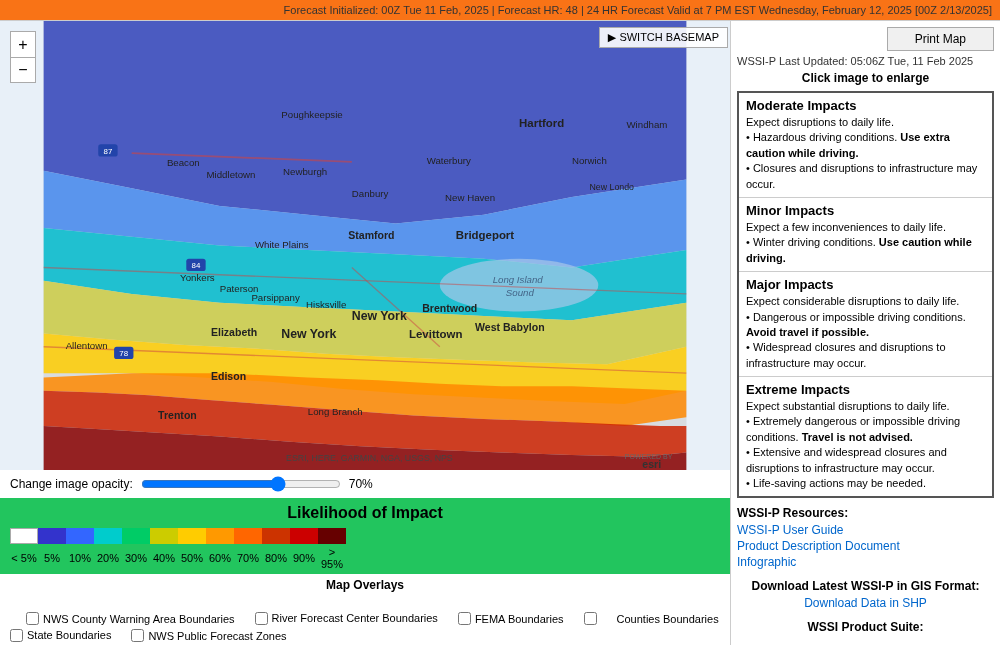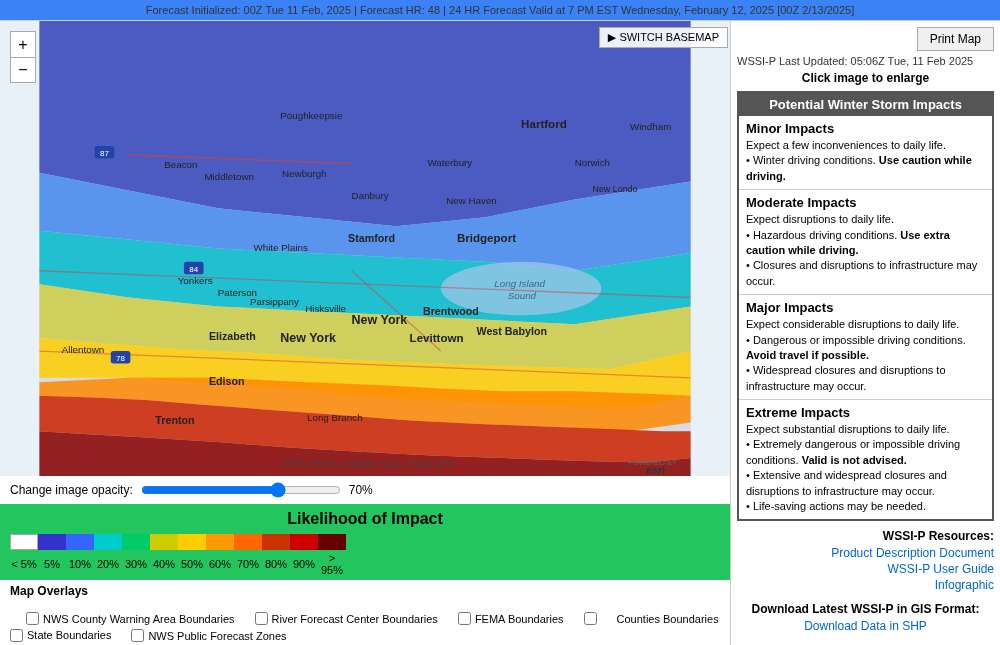--- a/index.html
+++ b/index.html
@@ -1,25 +1,25 @@
 <!DOCTYPE html>
 <html><head>
   <meta charset="utf-8">
   <style>
     * { box-sizing: border-box; margin: 0; padding: 0; }
     body { font-family: Arial, sans-serif; font-size: 12px; background: #fff; width: 1000px; height: 645px; overflow: hidden; }
 
     #top-bar {
       width: 100%;
-      background: #3b82f6;
+      background: #f97316;
       padding: 4px 8px;
       font-size: 11px;
       color: #333;
       border-bottom: 1px solid #ccc;
-      text-align: center;
+      text-align: right;
     }
 
     #main-container {
       display: flex;
       width: 100%;
       height: calc(645px - 20px);
     }
 
     #left-panel {
       flex: 1;
@@ -158,21 +158,21 @@
       background: #fff;
       border-left: 1px solid #ccc;
       display: flex;
       flex-direction: column;
       padding: 6px;
       overflow-y: auto;
     }
 
     #print-map-btn {
       align-self: flex-end;
-      padding: 4px 12px;
+      padding: 4px 27px;
       background: #f0f0f0;
       border: 1px solid #aaa;
       cursor: pointer;
       font-size: 12px;
       margin-bottom: 4px;
     }
 
     #wssi-updated {
       font-size: 11px;
       color: #333;
@@ -215,21 +215,21 @@
     }
 
     .impact-body {
       font-size: 11px;
       line-height: 1.4;
     }
 
     .impact-body b { font-weight: bold; }
 
     #resources-section {
-      text-align: right;
+      text-align: left;
       margin-bottom: 8px;
     }
 
     #resources-title {
       font-weight: bold;
       font-size: 12px;
       margin-bottom: 3px;
     }
 
     .resource-link {
@@ -392,29 +392,29 @@
           <div class="legend-label">50%</div>
           <div class="legend-label">60%</div>
           <div class="legend-label">70%</div>
           <div class="legend-label">80%</div>
           <div class="legend-label">90%</div>
           <div class="legend-label">&gt; 95%</div>
         </div>
     </div>
 
     <div id="map-overlays-bottom">
-      <div style="width:100%;font-weight:bold;font-size:12px;margin-bottom:10px;">Map Overlays</div>
+      <div style="width:100%;font-weight:bold;font-size:12px;text-align:center;margin-bottom:16px;">Map Overlays</div>
     <div class="overlay-item">
           <label style="display: flex; align-items: center; gap: 4px; cursor: pointer; padding-left: 16px;">
             <input type="checkbox" class="overlay-checkbox" style="">
             <span>NWS County Warning Area Boundaries</span>
           </label>
         </div>
         <div class="overlay-item">
-          <label style="display: flex; align-items: center; gap: 4px; cursor: pointer;">
+          <label style="display: flex; gap: 4px; cursor: pointer;">
             <input type="checkbox" class="overlay-checkbox" style="">
             <span>River Forecast Center Boundaries</span>
           </label>
         </div>
         <div class="overlay-item">
           <label style="display: flex; align-items: center; gap: 4px; cursor: pointer;">
             <input type="checkbox" class="overlay-checkbox" style="">
             <span>FEMA Boundaries</span>
           </label>
         </div>
@@ -442,46 +442,45 @@
 
   <div id="right-panel">
 
     <button id="print-map-btn">Print Map</button>
 
     <div id="wssi-updated">WSSI-P Last Updated: 05:06Z Tue, 11 Feb 2025</div>
 
     <div id="click-enlarge">Click image to enlarge</div>
 
     <div id="impacts-box">
-      <div id="impacts-title">Potential Winter Storm Impacts</div>
       <div id="impacts-sections-container">
+          <div class="impact-section">
+            <div class="impact-heading">Moderate Impacts</div>
+            <div class="impact-body">Expect disruptions to daily life.<br>• Hazardous driving conditions. <b>Use extra caution while driving.</b><br>• Closures and disruptions to infrastructure may occur.<br></div>
+          </div>
           <div class="impact-section">
             <div class="impact-heading">Minor Impacts</div>
             <div class="impact-body">Expect a few inconveniences to daily life.<br>• Winter driving conditions. <b>Use caution while driving.</b><br></div>
-          </div>
-          <div class="impact-section">
-            <div class="impact-heading">Moderate Impacts</div>
-            <div class="impact-body">Expect disruptions to daily life.<br>• Hazardous driving conditions. <b>Use extra caution while driving.</b><br>• Closures and disruptions to infrastructure may occur.<br></div>
           </div>
           <div class="impact-section">
             <div class="impact-heading">Major Impacts</div>
             <div class="impact-body">Expect considerable disruptions to daily life.<br>• Dangerous or impossible driving conditions. <b>Avoid travel if possible.</b><br>• Widespread closures and disruptions to infrastructure may occur.<br></div>
           </div>
           <div class="impact-section">
             <div class="impact-heading">Extreme Impacts</div>
-            <div class="impact-body">Expect substantial disruptions to daily life.<br>• Extremely dangerous or impossible driving conditions. <b>Valid is not advised.</b><br>• Extensive and widespread closures and disruptions to infrastructure may occur.<br>• Life-saving actions may be needed.<br></div>
+            <div class="impact-body">Expect substantial disruptions to daily life.<br>• Extremely dangerous or impossible driving conditions. <b>Travel is not advised.</b><br>• Extensive and widespread closures and disruptions to infrastructure may occur.<br>• Life-saving actions may be needed.<br></div>
           </div>
         </div>
     </div>
 
     <div id="resources-section">
       <div id="resources-title">WSSI-P Resources:</div>
       <div id="resources-links">
+          <a class="resource-link" href="#">WSSI-P User Guide</a>
           <a class="resource-link" href="#">Product Description Document</a>
-          <a class="resource-link" href="#">WSSI-P User Guide</a>
           <a class="resource-link" href="#">Infographic</a>
         </div>
     </div>
 
     <div id="download-section">
       <div id="download-title">Download Latest WSSI-P in GIS Format:</div>
       <a class="resource-link" href="#">Download Data in SHP</a>
     </div>
 
     <div id="wssi-suite-section">

